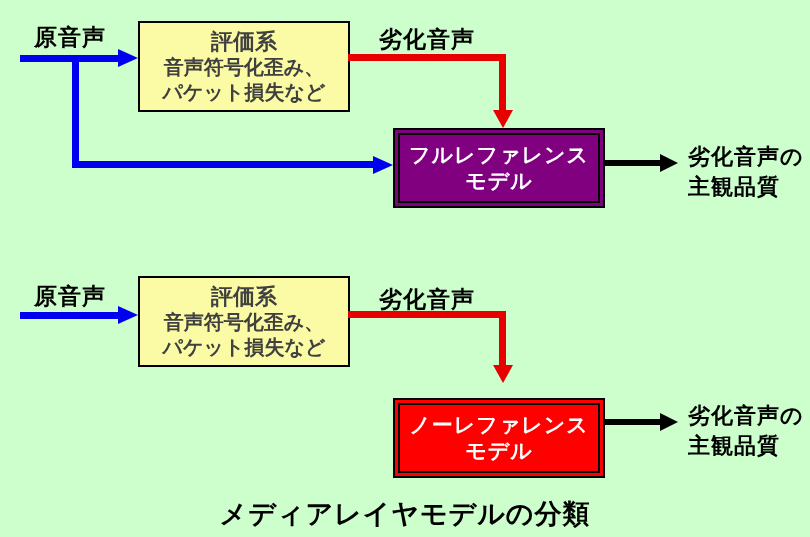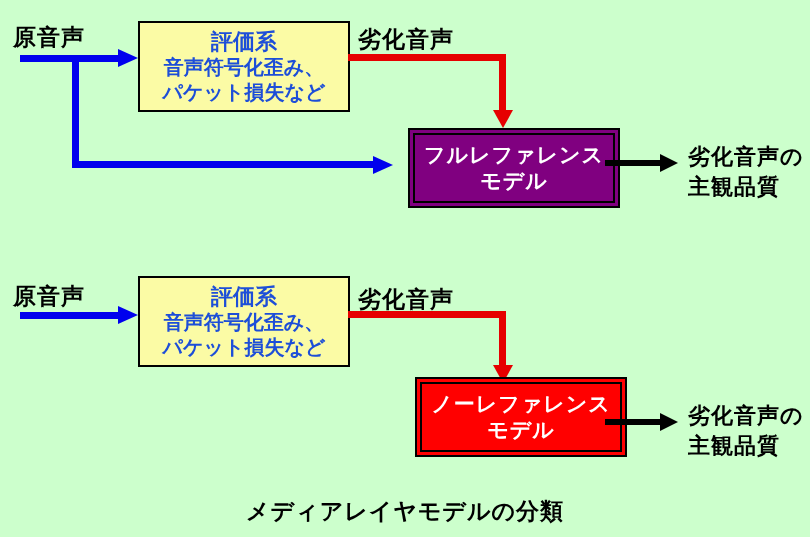--- a/index.html
+++ b/index.html
@@ -15,26 +15,26 @@
   body{font-family:"Liberation Sans","DejaVu Sans",sans-serif;}
   .stage{
     position:relative;
     width:810px;height:537px;
     background:var(--bg);
     overflow:hidden;
   }
   .lbl{
     position:absolute;
     font-size:23px;font-weight:bold;color:#000;
-    letter-spacing:1px;white-space:nowrap;line-height:26px;
+    letter-spacing:1px;white-space:nowrap;line-height:26px;margin-left:21px;
   }
   .eval-box{
     position:absolute;width:212px;height:91px;
     box-sizing:border-box;border:2px solid #000;
-    background:var(--yellow);text-align:center;color:#1d4ed8;
+    background:var(--yellow);text-align:center;color:#404040;
   }
   .eval-title{font-size:22px;font-weight:bold;margin-top:6px;line-height:26px;}
   .eval-detail{font-size:20px;font-weight:bold;line-height:25px;}
   .model-outer{
     position:absolute;width:212px;height:80px;
     box-sizing:border-box;border:2px solid #000;padding:3px;
   }
   .model-inner{
     box-sizing:border-box;width:100%;height:100%;
     border:2px solid #000;
@@ -54,21 +54,21 @@
   .ah-right.c-blue{border-left:20px solid var(--blue);}
   .ah-right.c-black{border-left:18px solid var(--black);}
   .ah-down{border-left:10px solid transparent;border-right:10px solid transparent;}
   .ah-down.c-red{border-top:18px solid var(--red);}
   .out-lbl{
     position:absolute;font-size:22px;font-weight:bold;color:#000;
     line-height:30px;letter-spacing:1px;white-space:nowrap;margin-top:6px;
   }
   .caption{
     position:absolute;left:0;top:496px;width:100%;
-    text-align:center;font-size:23px;font-weight:bold;color:#000;
+    text-align:center;font-size:27px;font-weight:bold;color:#000;
     letter-spacing:1px;
   }
 </style>
 </head>
 <body>
 
 <div class="stage">
 
   <div class="lbl" style="left:13px;top:24px;">原音声</div>
 
@@ -84,21 +84,21 @@
     <div class="eval-detail">音声符号化歪み、</div>
     <div class="eval-detail">パケット損失など</div>
   </div>
 
   <div class="lbl" style="left:358px;top:26px;">劣化音声</div>
 
   <div class="hline c-red" style="left:348px;top:54px;width:158px;"></div>
   <div class="vline c-red" style="left:499px;top:54px;height:58px;"></div>
   <div class="ah ah-down c-red" style="left:493px;top:110px;"></div>
 
-  <div class="model-outer purple" style="left:408px;top:128px;">
+  <div class="model-outer purple" style="left:393px;top:128px;">
     <div class="model-inner purple">
       <span>フルレファレンス</span>
       <span>モデル</span>
     </div>
   </div>
 
   <div class="hline c-black" style="left:605px;top:160px;width:56px;"></div>
   <div class="ah ah-right c-black" style="left:660px;top:154px;"></div>
 
   <div class="out-lbl" style="left:688px;top:136px;">
@@ -116,21 +116,21 @@
     <div class="eval-detail">音声符号化歪み、</div>
     <div class="eval-detail">パケット損失など</div>
   </div>
 
   <div class="lbl" style="left:358px;top:286px;">劣化音声</div>
 
   <div class="hline c-red" style="left:348px;top:311px;width:158px;"></div>
   <div class="vline c-red" style="left:499px;top:311px;height:56px;"></div>
   <div class="ah ah-down c-red" style="left:493px;top:365px;"></div>
 
-  <div class="model-outer redbox" style="left:393px;top:377px;margin-left:22px;">
+  <div class="model-outer redbox" style="left:393px;top:398px;">
     <div class="model-inner redbox">
       <span>ノーレファレンス</span>
       <span>モデル</span>
     </div>
   </div>
 
   <div class="hline c-black" style="left:605px;top:419px;width:56px;"></div>
   <div class="ah ah-right c-black" style="left:660px;top:413px;"></div>
 
   <div class="out-lbl" style="left:688px;top:395px;">

